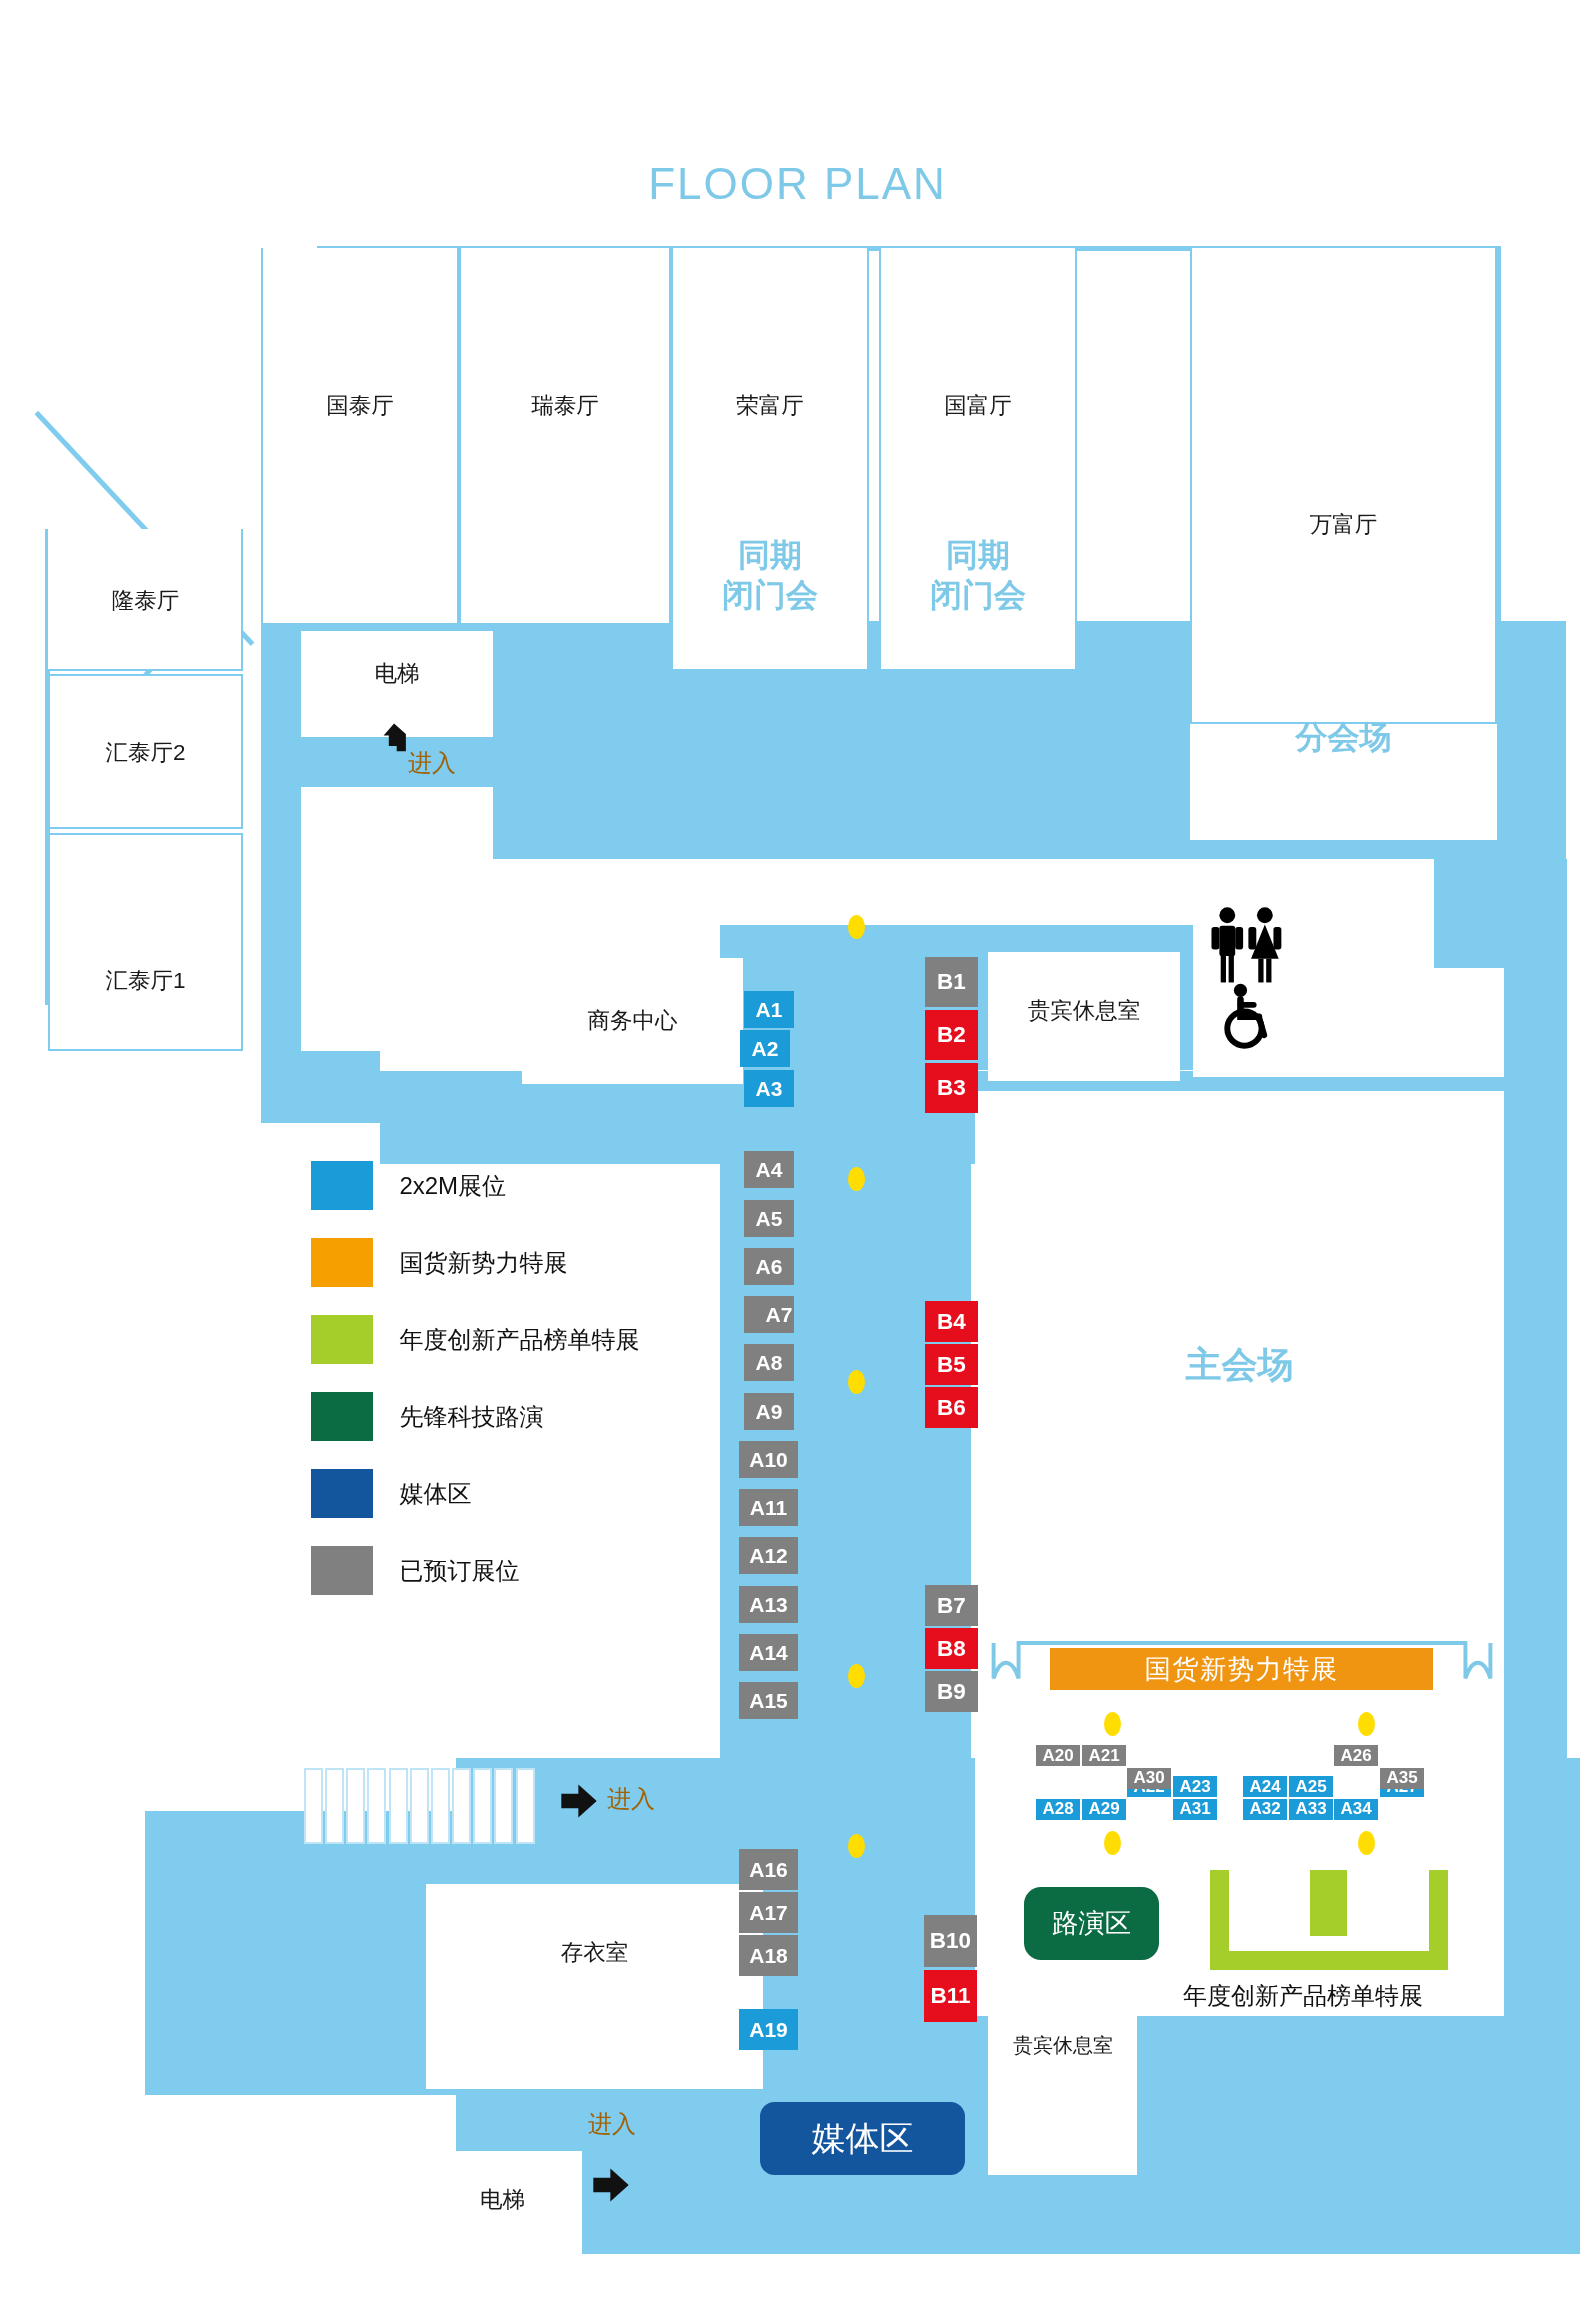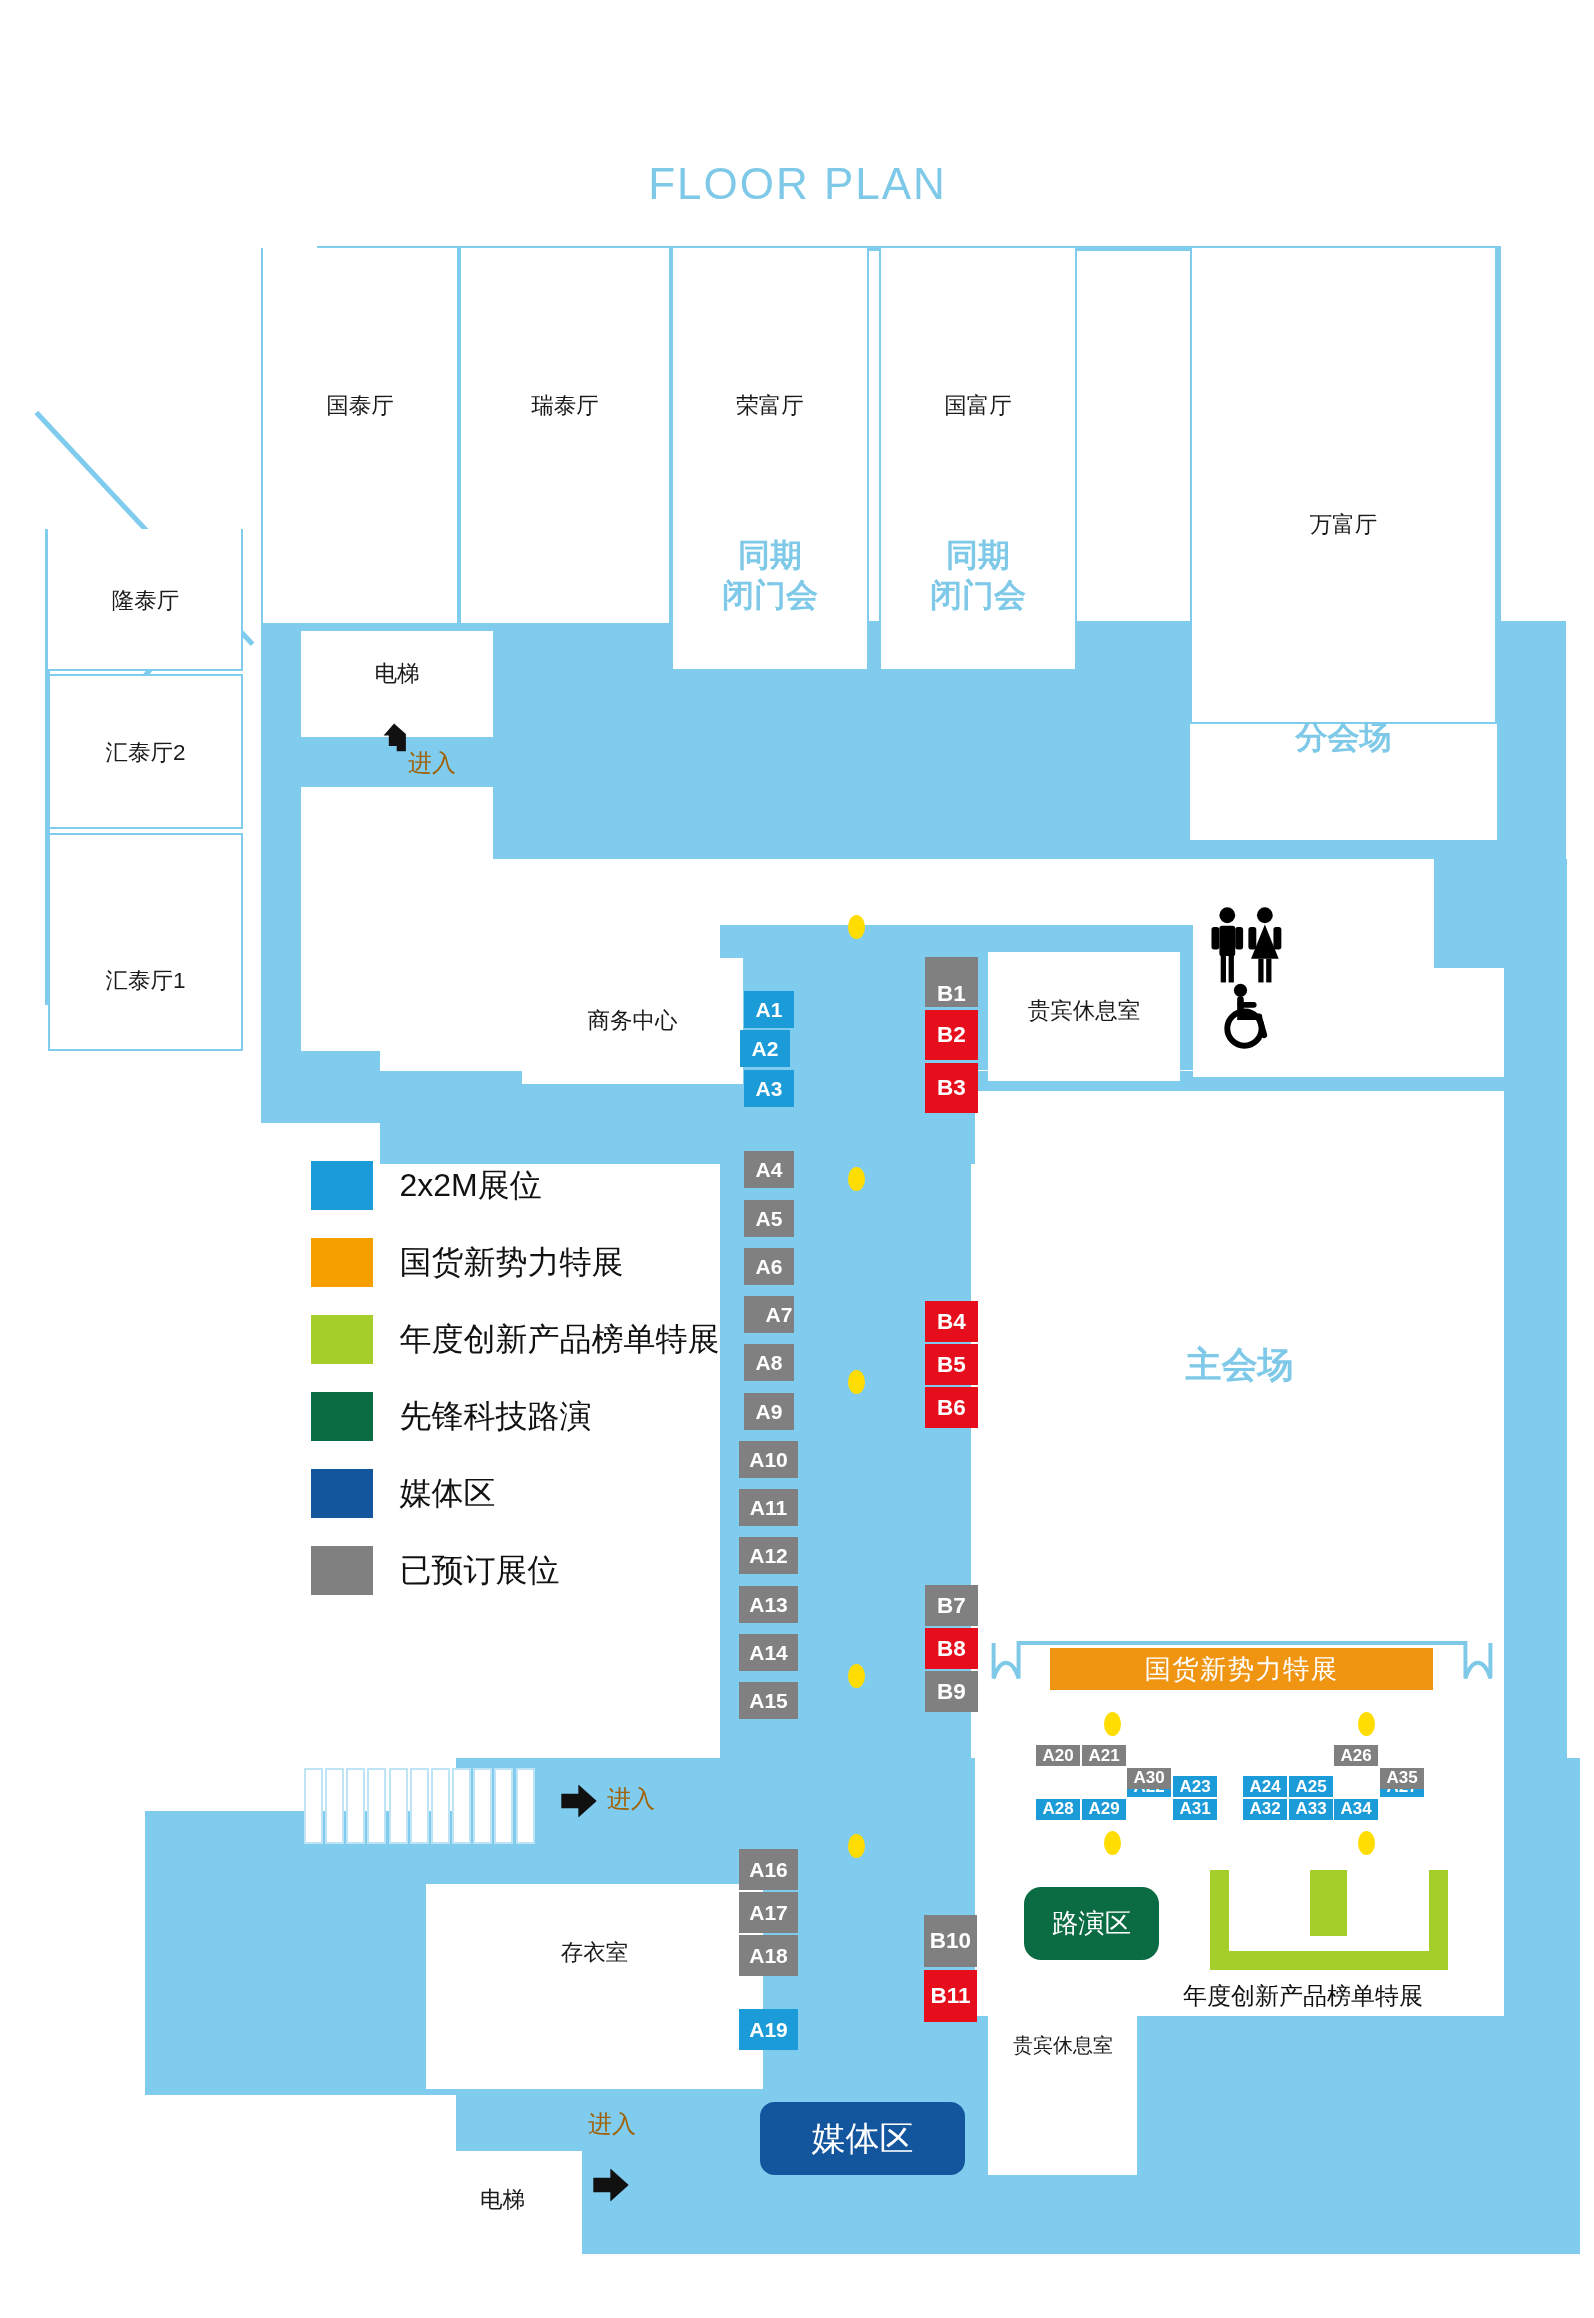--- a/index.html
+++ b/index.html
@@ -26,21 +26,21 @@
          color:#fff;font-weight:bold;font-family:"Liberation Sans",sans-serif;
          box-sizing:border-box;}
   .b-blue{background:#1B9BD8;margin-top:31px;}
   .b-red{background:#E60D1C;}
   .b-gray{background:#808080;}
 
   
   .legend{position:absolute;left:311px;top:1147px;}
   .leg-row{display:flex;align-items:center;height:77px;}
   .leg-sw{width:62px;height:49px;flex:0 0 auto;}
-  .leg-tx{margin-left:26.4px;font-size:32px;color:#111;white-space:nowrap;}
+  .leg-tx{margin-left:26.4px;font-size:24px;color:#111;white-space:nowrap;}
 
   
   .dot{position:absolute;width:17px;height:24px;border-radius:50%;background:#FFDD00;}
   .door{position:absolute;background:#ffffff;}
   .arrow{position:absolute;}
   .entrytxt{position:absolute;font-size:24px;color:#a16207;white-space:nowrap;}
 
   .pill{position:absolute;display:flex;align-items:center;justify-content:center;
         color:#fff;font-size:26.4px;border-radius:17px;}
   .pill-green{background:#0B6B43;}
@@ -353,21 +353,21 @@
   <div class="booth b-gray" style="left:739px;top:1892px;width:59px;height:41px;font-size:21px;">
       <span>A17</span>
     </div>
   <div class="booth b-gray" style="left:739px;top:1935px;width:59px;height:41px;font-size:21px;">
       <span>A18</span>
     </div>
   <div class="booth b-blue" style="left:739px;top:1978px;width:59px;height:41px;font-size:21px;">
       <span>A19</span>
     </div>
 
-  <div class="booth b-gray" style="left:925px;top:957px;width:53px;height:50px;font-size:22.5px;align-items:flex-end;">
+  <div class="booth b-gray" style="left:925px;top:957px;width:53px;height:50px;font-size:22.5px;">
       <span>B1</span>
     </div>
   <div class="booth b-red" style="left:925px;top:1010px;width:53px;height:50px;font-size:22.5px;">
       <span>B2</span>
     </div>
   <div class="booth b-red" style="left:925px;top:1063px;width:53px;height:50px;font-size:22.5px;">
       <span>B3</span>
     </div>
 
   <div class="booth b-red" style="left:925px;top:1301px;width:53px;height:41px;font-size:22.5px;">

